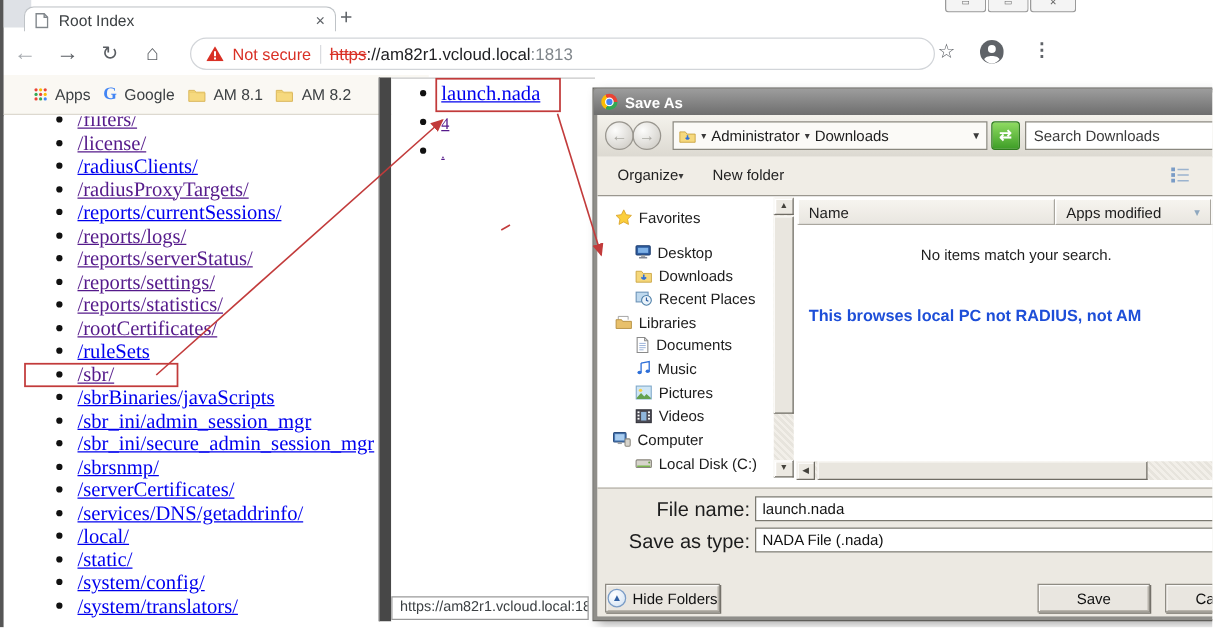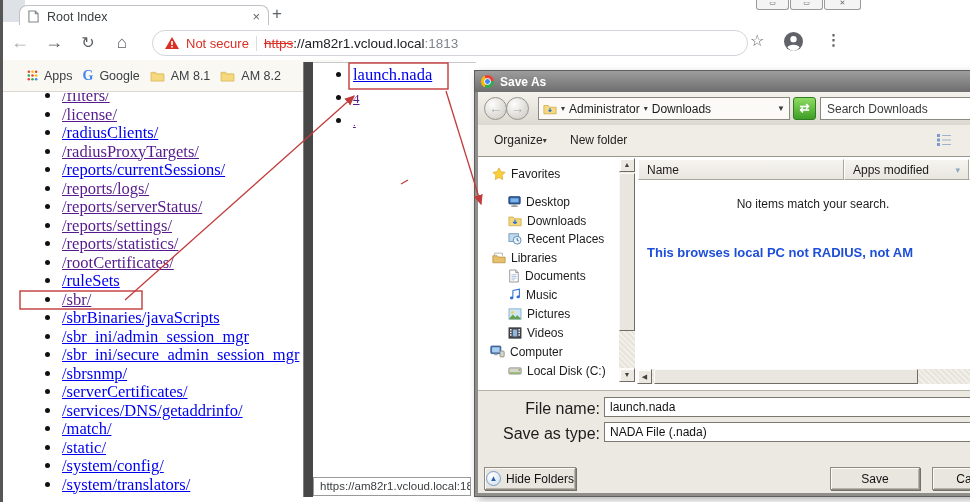--- a/index.html
+++ b/index.html
@@ -208,21 +208,21 @@
       <li><a class="lnk v">/reports/statistics/</a></li>
       <li><a class="lnk v">/rootCertificates/</a></li>
       <li><a class="lnk">/ruleSets</a></li>
       <li><a class="lnk v">/sbr/</a></li>
       <li><a class="lnk">/sbrBinaries/javaScripts</a></li>
       <li><a class="lnk">/sbr_ini/admin_session_mgr</a></li>
       <li><a class="lnk">/sbr_ini/secure_admin_session_mgr</a></li>
       <li><a class="lnk">/sbrsnmp/</a></li>
       <li><a class="lnk">/serverCertificates/</a></li>
       <li><a class="lnk">/services/DNS/getaddrinfo/</a></li>
-      <li><a class="lnk">/match/</a></li>
+      <li><a class="lnk">/local/</a></li>
       <li><a class="lnk">/static/</a></li>
       <li><a class="lnk">/system/config/</a></li>
       <li><a class="lnk">/system/translators/</a></li>
     </ul>
   </div>
 
   <div class="abs" id="divider"></div>
 
   <div class="abs" id="page-mid">
     <ul>

